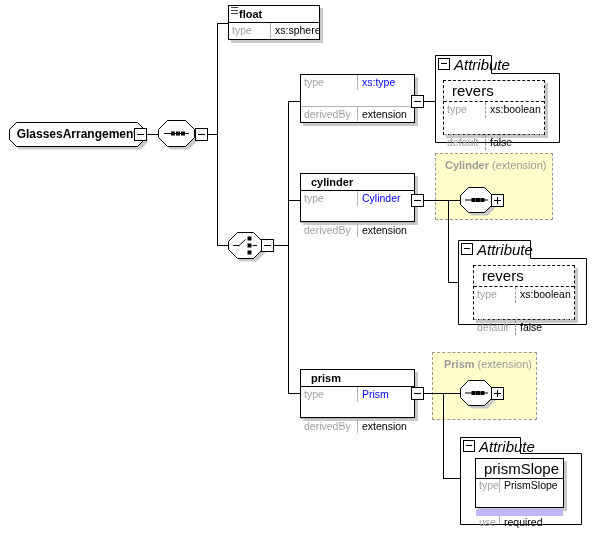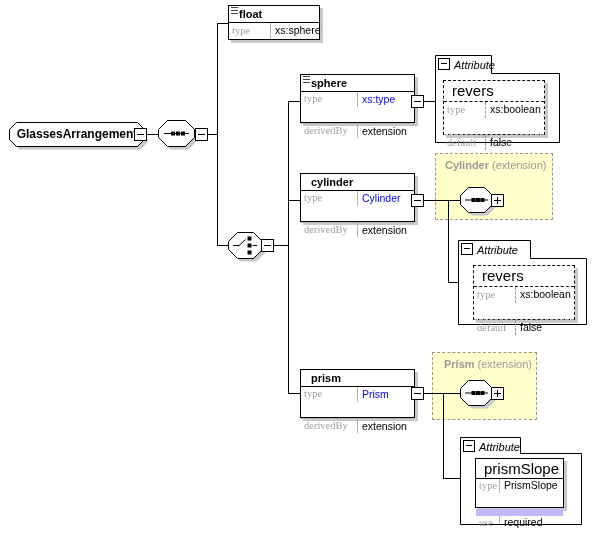--- a/index.html
+++ b/index.html
@@ -13,21 +13,21 @@
   .svgabs { position: absolute; }
 
   
   .ebox { position: absolute; background: #fff; border: 1px solid #000;
           box-shadow: 3px 3px 0 #c8c8c8; font-size: 10.5px; }
   .ebox .hdr { font-weight: bold; font-size: 11px; height: 17px; line-height: 16px;
                border-bottom: 1px solid #000; padding-left: 10px; position: relative; }
   .row { display: flex; height: 15px; line-height: 14px; white-space: nowrap; }
   .slotrow { height: 16px; line-height: 15px; }
   .row + .row { border-top: 1px solid #b4b4b4; margin-top: 16px; }
-  .lbl { color: #a0a0a0; padding-left: 3px; border-right: 1px solid #b4b4b4; flex: 0 0 auto; font-family: Liberation Serif, serif; }
+  .lbl { color: #a0a0a0; padding-left: 3px; border-right: 1px solid #b4b4b4; flex: 0 0 auto; }
   .val { padding-left: 4px; color: #000; }
   .link { color: #0000ff; }
   .w57 { width: 57px; } .w42 { width: 42px; } .w24 { width: 24px; }
 
   
   .anno { position: absolute; left: 2px; top: 1px; width: 7px; height: 7px;
           background: repeating-linear-gradient(#444 0 1px, transparent 1px 3px); }
 
   
   .exp { position: absolute; width: 13px; height: 13px; background: #fff;
@@ -51,21 +51,21 @@
   .attr-table.solid .row { height: 14px; line-height: 13px; }
   .attr-table.solid .row + .row { border-top: 7px solid #c4b5fd; }
 
   
   .ybox { position: absolute; background: #ffffcc; border: 1px dashed #999; }
   .ytitle { position: absolute; font-size: 11px; color: #999; white-space: nowrap; z-index: 3; }
   .ytitle .yname { font-weight: bold; }
   .ytitle .ysuffix { margin-left: 3px; text-align: center; }
 
   
-  .attr-label { position: absolute; font-style: italic; font-size: 11px; color: #000;
+  .attr-label { position: absolute; font-style: italic; font-size: 15px; color: #000;
                 line-height: 16px; z-index: 5; white-space: nowrap; }
 
   .ga-text { position: absolute; left: 9px; top: 122px; width: 136px; height: 25px;
              line-height: 25px; text-align: center; font-weight: bold; font-size: 12px; z-index: 3; }
 </style>
 </head>
 <body>
 
 <div id="canvas">
 
@@ -159,24 +159,20 @@
       <span class="anno"></span>
       <span>float</span>
     </div>
     <div class="row slotrow">
       <span class="lbl w42">type</span>
       <span class="val">xs:sphere</span>
     </div>
   </div>
 
   <div class="ebox" style="left:300px;top:74px;width:115px;height:49px;">
-    <div class="hdr">
-      <span class="anno"></span>
-      <span>sphere</span>
-    </div>
     <div class="row">
       <span class="lbl w57">type</span>
       <span class="val link">xs:type</span>
     </div>
     <div class="row">
       <span class="lbl w57">derivedBy</span>
       <span class="val">extension</span>
     </div>
   </div>
 

